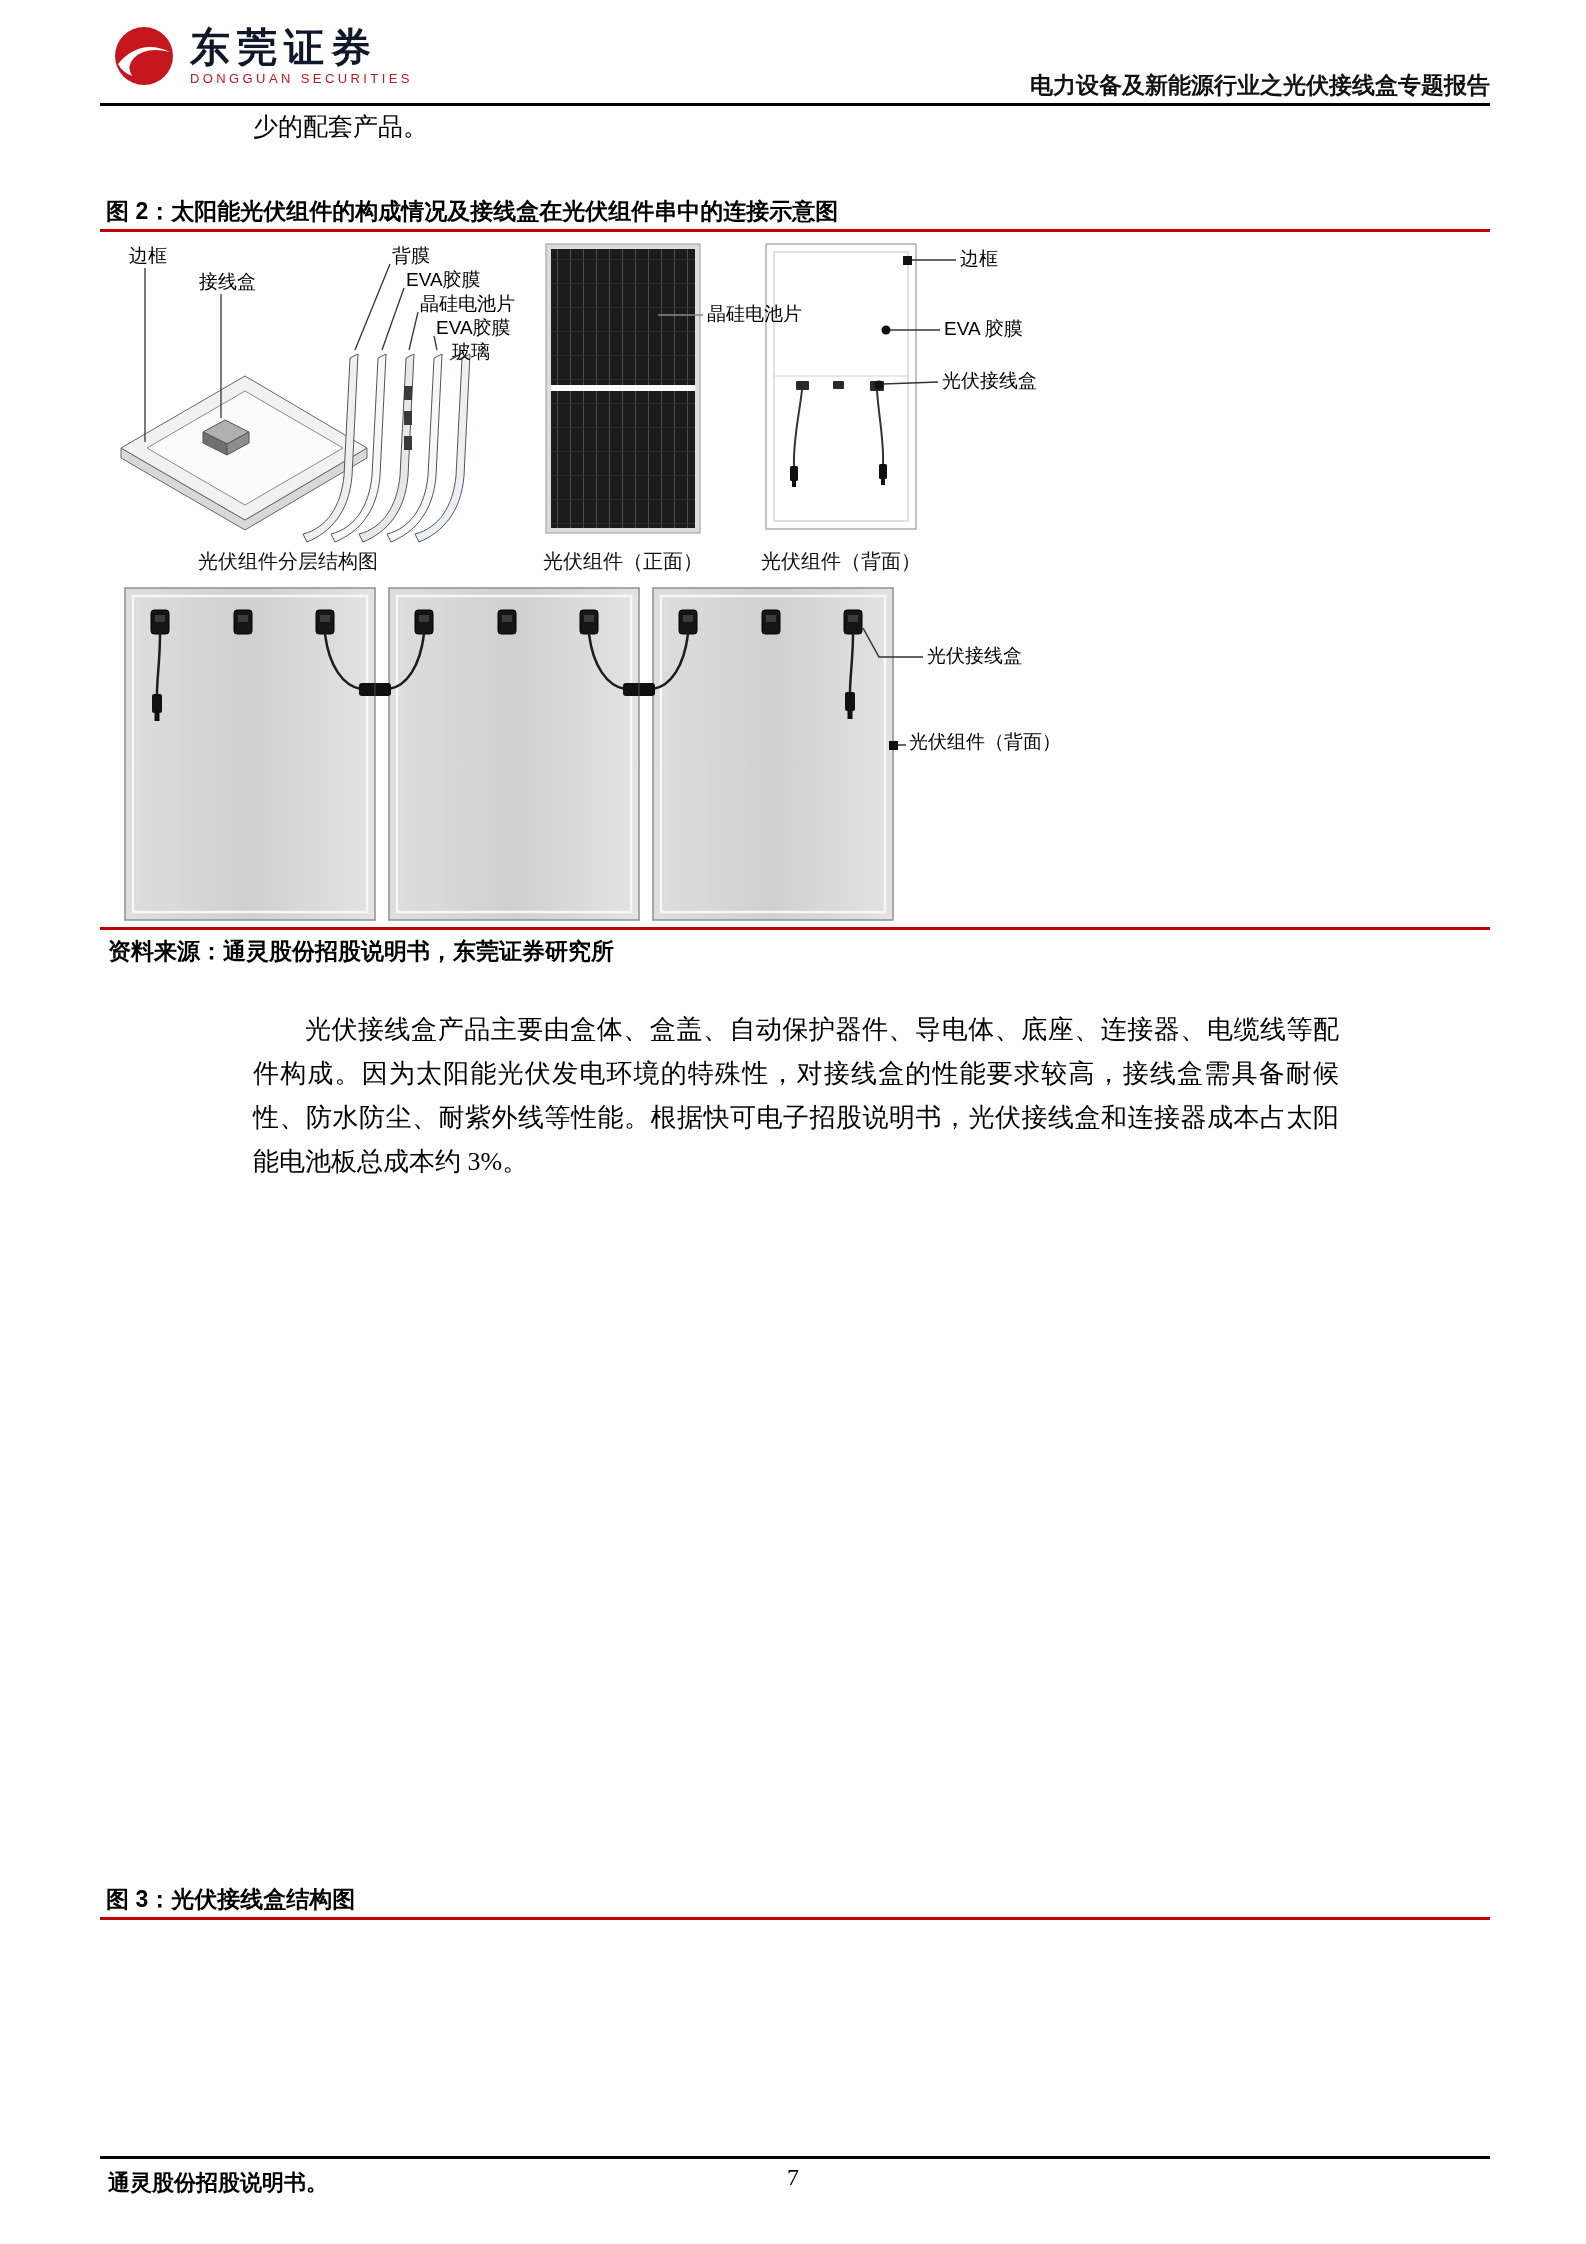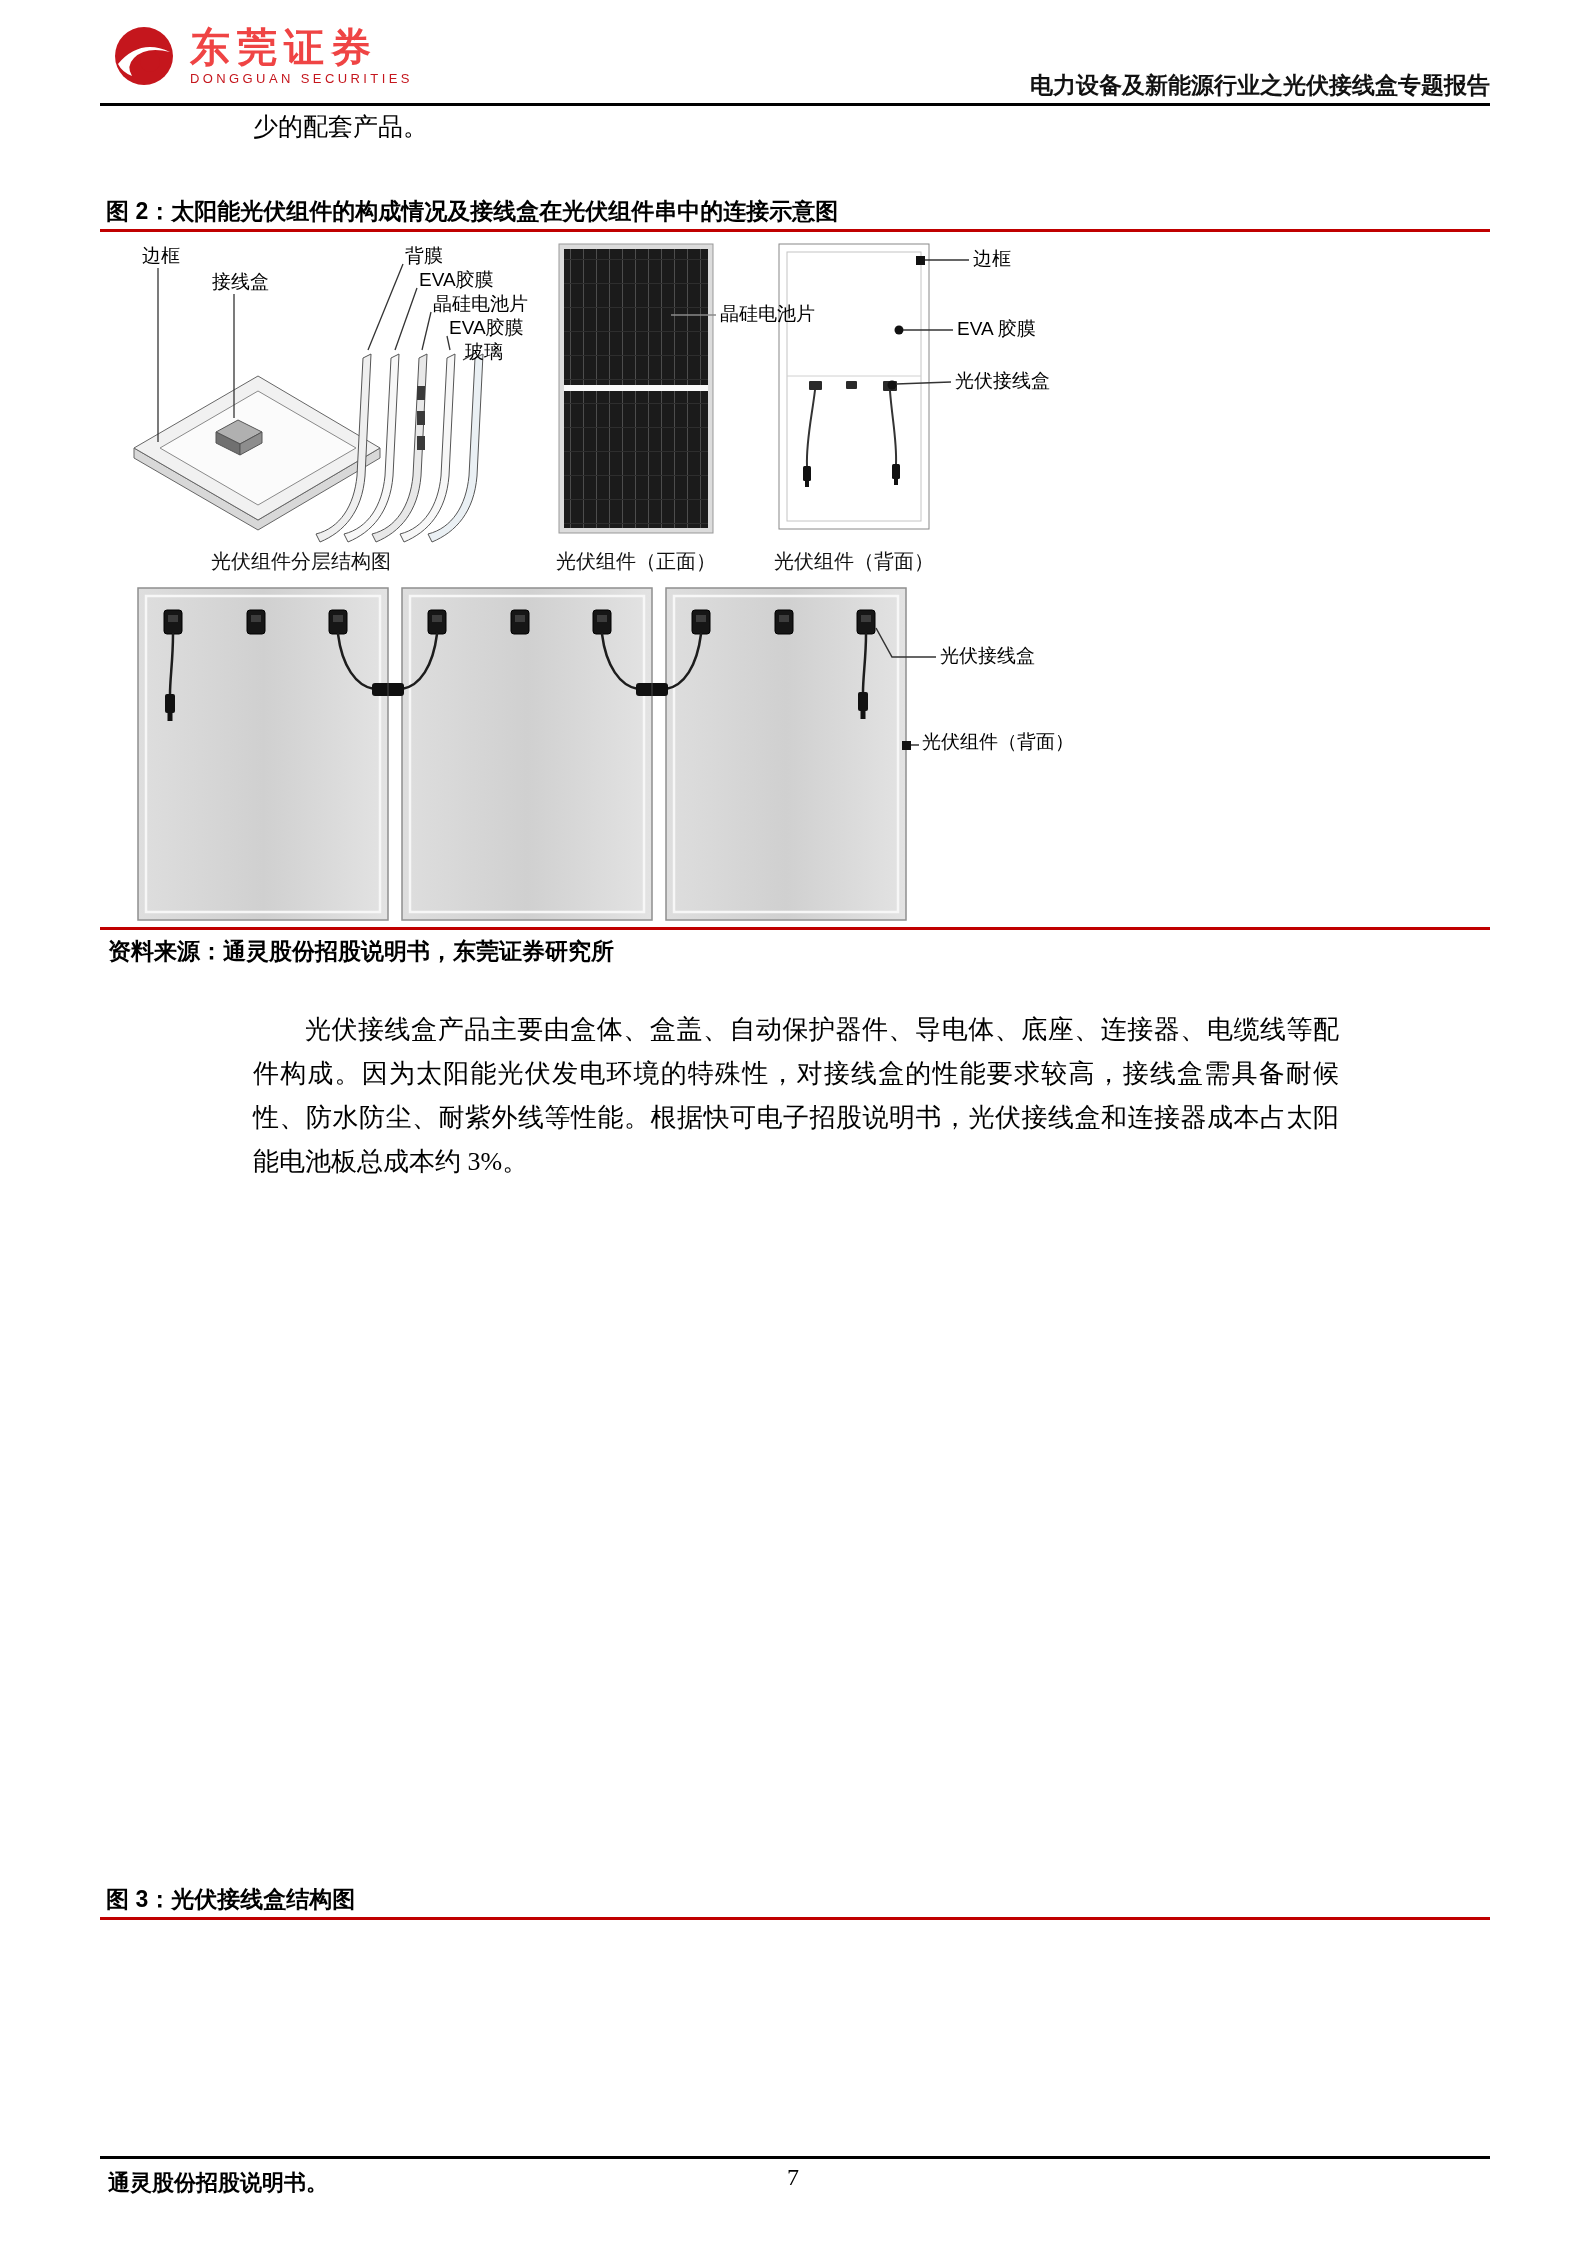--- a/index.html
+++ b/index.html
@@ -4,36 +4,36 @@
 <style>
   html,body{margin:0;padding:0;background:#888;}
   .page{position:relative;width:1586px;height:2244px;background:#fff;overflow:hidden;
         font-family:"Liberation Serif",serif;color:#000;}
 
   
   .brand{position:absolute;left:112px;top:24px;display:flex;align-items:center;}
   .brand-logo{width:64px;height:64px;}
   .brand-text{margin-left:14px;}
   .brand-name{font-family:"Liberation Sans",sans-serif;font-weight:700;font-size:40px;
-              color:#ef4444;letter-spacing:7px;line-height:1.05;}
+              color:#0f172a;letter-spacing:7px;line-height:1.05;}
   .brand-sub{font-family:"Liberation Sans",sans-serif;font-size:13px;color:#c5161d;
              letter-spacing:3.4px;margin-top:3px;}
   .report-title{position:absolute;right:96px;top:70px;font-family:"Liberation Sans",sans-serif;
                 font-weight:700;font-size:23px;color:#111;}
   .rule-black{position:absolute;left:100px;width:1390px;height:3px;background:#000;}
   .rule-red{position:absolute;left:100px;width:1390px;height:3px;background:#c00000;}
 
   .intro{position:absolute;left:253px;top:110px;font-size:25px;}
 
   .fig-title{position:absolute;left:106px;font-family:"Liberation Sans",sans-serif;
              font-weight:700;font-size:23px;color:#000;}
   .source{position:absolute;left:108px;top:936px;font-size:23px;font-weight:600;}
 
   
-  .fig-canvas{position:absolute;left:116px;top:236px;width:1390px;height:690px;}
+  .fig-canvas{position:absolute;left:103px;top:236px;width:1390px;height:690px;}
   .fig-canvas svg.diagram{position:absolute;left:0;top:0;}
   .dlabel{position:absolute;font-family:"Liberation Sans",sans-serif;font-size:19px;
           color:#000;white-space:nowrap;line-height:1.1;}
   .caption{position:absolute;top:312px;font-family:"Liberation Sans",sans-serif;
            font-size:20px;color:#111;text-align:center;}
 
   
   .body-block{position:absolute;left:253px;top:1008px;width:1086px;font-size:26px;
               line-height:44px;text-align:justify;}
   .body-block p{margin:0 0 20px 0;text-indent:2em;}

